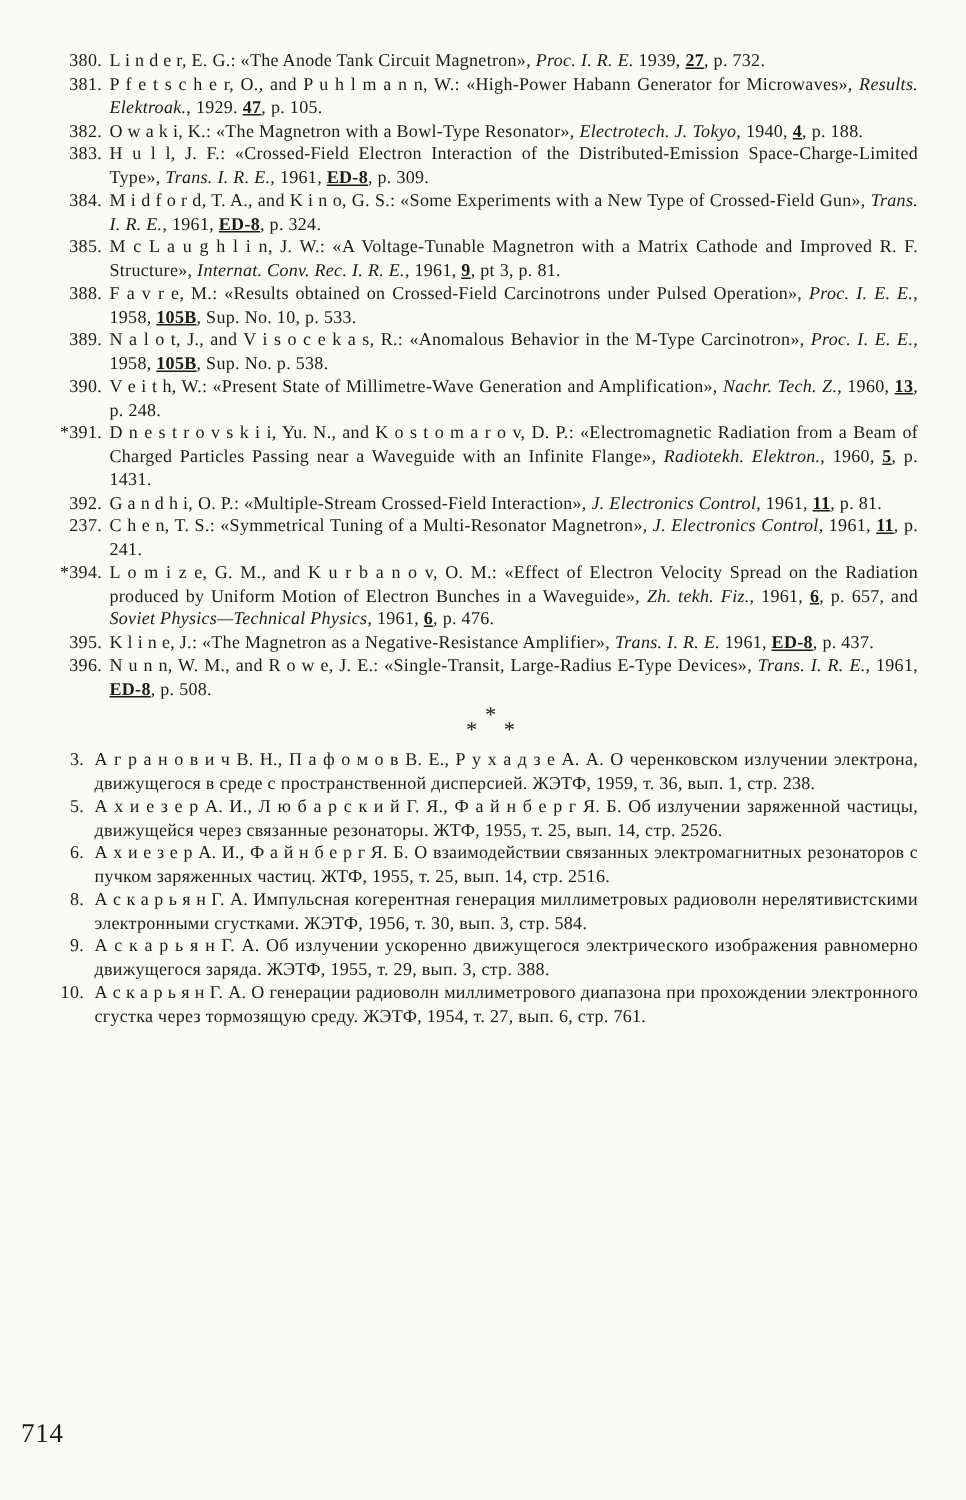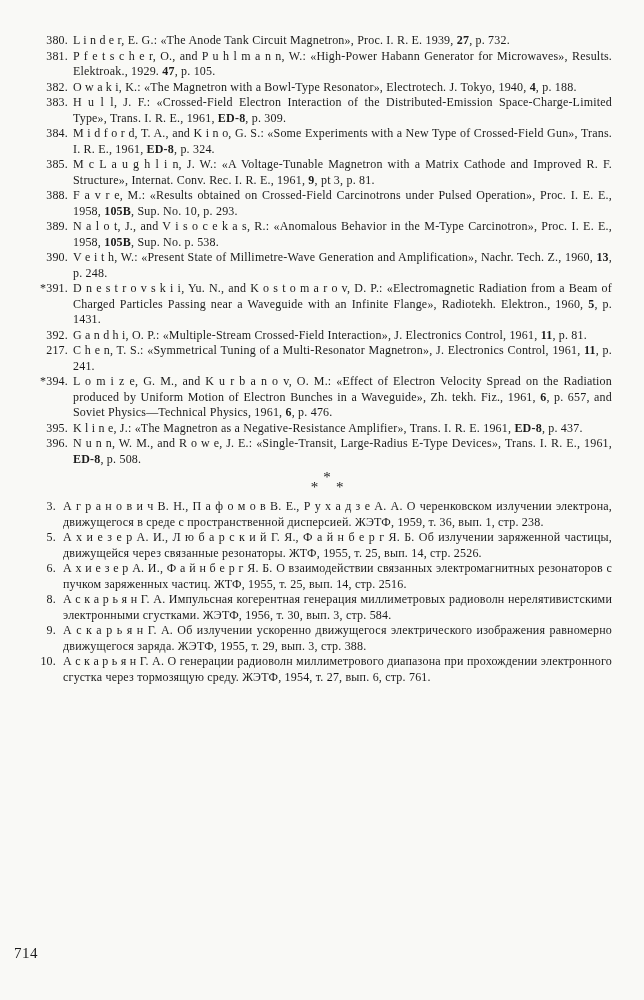--- a/index.html
+++ b/index.html
@@ -29,55 +29,55 @@
     position: absolute; left: -14px; top: 0;
     width: 40px; text-align: right;
     white-space: nowrap;
   }
   .refs-ru .ref { padding-left: 21px; }
   .refs-ru .num {
     position: absolute; left: -10px; top: 0;
     width: 24px; text-align: right;
     white-space: nowrap;
   }
-  .it { }
-  .bd { font-weight: bold; }
+  .it { font-style: italic; }
+  .bd { font-weight: bold; text-decoration: underline; }
   .separator {
     text-align: center;
     padding: 5px 0 7px 0;
     font-size: 15px;
     line-height: 10px;
   }
   .separator .sep-line { display: block; }
   .separator .sep-bottom { word-spacing: 14px; }
   .page-number {
     position: absolute;
     left: 14px; top: 945px;
-    font-size: 15px;
+    font-size: 18px;
     letter-spacing: 0.5px;
   }
 </style>
 </head>
 <body style="background: rgb(249, 249, 246); color: rgb(27, 27, 27);">
 
 <div class="page">
 
   <div id="list-en" class="reflist refs-en">
       <div class="ref"><span class="num">380.</span><span class="body"><span>L i n d e r, E. G.: «The Anode Tank Circuit Magnetron», </span><span class="it">Proc. I. R. E.</span><span> 1939, </span><span class="bd">27</span><span>, p. 732.</span></span></div>
       <div class="ref"><span class="num">381.</span><span class="body"><span>P f e t s c h e r, O., and P u h l m a n n, W.: «High-Power Habann Generator for Microwaves», </span><span class="it">Results. Elektroak.</span><span>, 1929. </span><span class="bd">47</span><span>, p. 105.</span></span></div>
       <div class="ref"><span class="num">382.</span><span class="body"><span>O w a k i, K.: «The Magnetron with a Bowl-Type Resonator», </span><span class="it">Electrotech. J. Tokyo</span><span>, 1940, </span><span class="bd">4</span><span>, p. 188.</span></span></div>
       <div class="ref"><span class="num">383.</span><span class="body"><span>H u l l, J. F.:  «Crossed-Field Electron Interaction of the Distributed-Emission Space-Charge-Limited Type», </span><span class="it">Trans. I. R. E.</span><span>, 1961, </span><span class="bd">ED-8</span><span>, p. 309.</span></span></div>
       <div class="ref"><span class="num">384.</span><span class="body"><span>M i d f o r d, T. A., and K i n o, G. S.: «Some Experiments with a New Type of Crossed-Field Gun», </span><span class="it">Trans. I. R. E.</span><span>, 1961, </span><span class="bd">ED-8</span><span>, p. 324.</span></span></div>
       <div class="ref"><span class="num">385.</span><span class="body"><span>M c L a u g h l i n,  J.  W.: «A Voltage-Tunable Magnetron with a Matrix Cathode and Improved R. F. Structure», </span><span class="it">Internat. Conv. Rec. I. R. E.</span><span>, 1961, </span><span class="bd">9</span><span>, pt 3, p. 81.</span></span></div>
-      <div class="ref"><span class="num">388.</span><span class="body"><span>F a v r e,  M.: «Results obtained on Crossed-Field Carcinotrons under Pulsed Operation», </span><span class="it">Proc. I. E. E.</span><span>, 1958, </span><span class="bd">105B</span><span>, Sup. No. 10, p. 293.</span></span></div>
+      <div class="ref"><span class="num">388.</span><span class="body"><span>F a v r e,  M.: «Results obtained on Crossed-Field Carcinotrons under Pulsed Operation», </span><span class="it">Proc. I. E. E.</span><span>, 1958, </span><span class="bd">105B</span><span>, Sup. No. 10, p. 533.</span></span></div>
       <div class="ref"><span class="num">389.</span><span class="body"><span>N a l o t, J.,  and  V i s o c e k a s,  R.: «Anomalous Behavior in the M-Type Carcinotron», </span><span class="it">Proc. I. E. E.</span><span>, 1958, </span><span class="bd">105B</span><span>, Sup. No. p. 538.</span></span></div>
       <div class="ref"><span class="num">390.</span><span class="body"><span>V e i t h,  W.: «Present State of Millimetre-Wave Generation and Amplification», </span><span class="it">Nachr. Tech. Z.</span><span>, 1960, </span><span class="bd">13</span><span>, p. 248.</span></span></div>
       <div class="ref"><span class="num">*391.</span><span class="body"><span>D n e s t r o v s k i i, Yu. N., and K o s t o m a r o v, D. P.: «Electromagnetic Radiation from a Beam of Charged Particles Passing near a Waveguide with an Infinite Flange», </span><span class="it">Radiotekh. Elektron.</span><span>, 1960, </span><span class="bd">5</span><span>, p. 1431.</span></span></div>
       <div class="ref"><span class="num">392.</span><span class="body"><span>G a n d h i, O.  P.: «Multiple-Stream Crossed-Field Interaction», </span><span class="it">J. Electronics Control</span><span>, 1961, </span><span class="bd">11</span><span>, p. 81.</span></span></div>
-      <div class="ref"><span class="num">217.</span><span class="body"><span>C h e n, T. S.:  «Symmetrical Tuning of a Multi-Resonator Magnetron», </span><span class="it">J. Electronics Control</span><span>, 1961, </span><span class="bd">11</span><span>, p. 241.</span></span></div>
+      <div class="ref"><span class="num">237.</span><span class="body"><span>C h e n, T. S.:  «Symmetrical Tuning of a Multi-Resonator Magnetron», </span><span class="it">J. Electronics Control</span><span>, 1961, </span><span class="bd">11</span><span>, p. 241.</span></span></div>
       <div class="ref"><span class="num">*394.</span><span class="body"><span>L o m i z e,  G. M.,  and  K u r b a n o v, O. M.: «Effect of Electron Velocity Spread on the Radiation produced by Uniform Motion of Electron Bunches in a Waveguide», </span><span class="it">Zh. tekh. Fiz.</span><span>, 1961, </span><span class="bd">6</span><span>, p. 657, and </span><span class="it">Soviet Physics—Technical Physics</span><span>, 1961, </span><span class="bd">6</span><span>, p. 476.</span></span></div>
       <div class="ref"><span class="num">395.</span><span class="body"><span>K l i n e, J.:  «The Magnetron as a Negative-Resistance Amplifier», </span><span class="it">Trans. I. R. E.</span><span> 1961, </span><span class="bd">ED-8</span><span>, p. 437.</span></span></div>
       <div class="ref"><span class="num">396.</span><span class="body"><span>N u n n, W.  M., and  R o w e, J. E.: «Single-Transit, Large-Radius E-Type Devices», </span><span class="it">Trans. I. R. E.</span><span>, 1961, </span><span class="bd">ED-8</span><span>, p. 508.</span></span></div>
     </div>
 
   <div class="separator">
     <span class="sep-line sep-top">*</span>
     <span class="sep-line sep-bottom">* *</span>
   </div>
 

